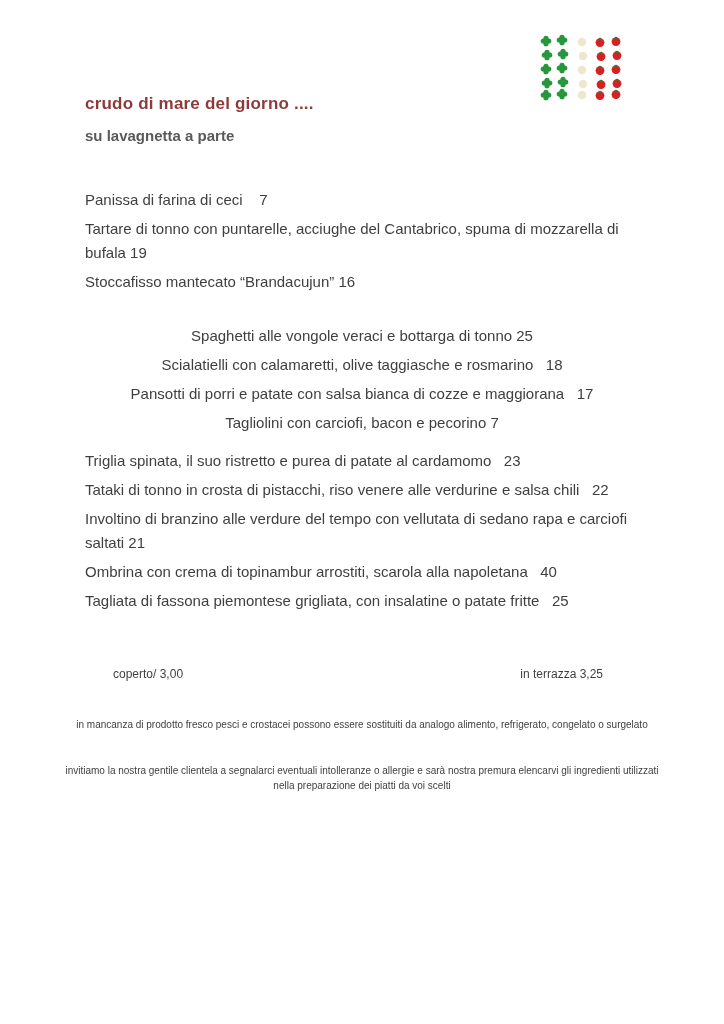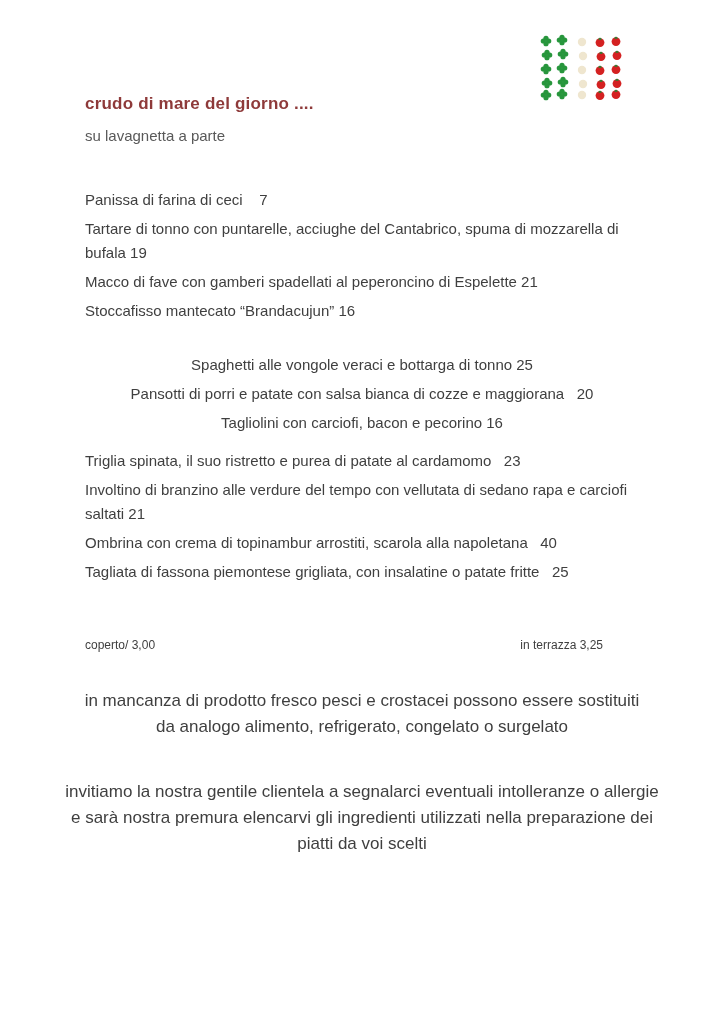--- a/index.html
+++ b/index.html
@@ -19,49 +19,51 @@
     margin: 94px 0 0 0;
     font-size: 17px;
     font-weight: 700;
     letter-spacing: 0.2px;
     color: #8e3a3a;
   }
   .subtitle {
     margin: 13px 0 0 0;
     font-size: 15px;
     color: #595959;
+    font-weight: bold;
   }
   .items { margin-top: 44px; }
   .item {
     margin: 0 0 5px 0;
     font-size: 15px;
     line-height: 1.6;
     white-space: pre-wrap;
     color: #3f3f3f;
   }
   .primi { margin-top: 30px; text-align: center; }
   .secondi { margin-top: 14px; }
   .charges {
     display: flex;
     justify-content: space-between;
     align-items: flex-end;
     margin-top: 54px;
     font-size: 12px;
     color: #3f3f3f;
+    margin-left: 28px;
   }
   .charges .terrace { padding-right: 36px; }
   .note {
     margin: 36px auto 0 auto;
     text-align: center;
-    font-size: 17px;
+    font-size: 10px;
     line-height: 1.55;
     color: #3f3f3f;
   }
   .note-1 { max-width: 574px; }
-  .note-2 { max-width: 600px; margin-top: 38px; }
+  .note-2 { max-width: 600px; margin-top: 30px; }
   .flag-art {
     position: absolute;
     top: 33px;
     right: 82px;
     width: 88px;
     height: 68px;
   }
 </style>
 </head>
 <body>
@@ -115,32 +117,33 @@
   </svg>
 
   <div class="content">
 
     <h1 class="title">crudo di mare del giorno ....</h1>
     <div class="subtitle">su lavagnetta a parte</div>
 
     <div class="items antipasti">
       <p class="item">Panissa di farina di ceci    7</p>
       <p class="item">Tartare di tonno con puntarelle, acciughe del Cantabrico, spuma di mozzarella di bufala 19</p>
-      <p class="item">Macco di fave con gamberi spadellati al peperoncino di Espelette 21</p>
       <p class="item">Stoccafisso mantecato “Brandacujun” 16</p>
     </div>
 
     <div class="items primi">
       <p class="item">Spaghetti alle vongole veraci e bottarga di tonno 25</p>
-      <p class="item">Pansotti di porri e patate con salsa bianca di cozze e maggiorana   20</p>
-      <p class="item">Tagliolini con carciofi, bacon e pecorino 16</p>
+      <p class="item">Scialatielli con calamaretti, olive taggiasche e rosmarino   18</p>
+      <p class="item">Pansotti di porri e patate con salsa bianca di cozze e maggiorana   17</p>
+      <p class="item">Tagliolini con carciofi, bacon e pecorino 7</p>
     </div>
 
     <div class="items secondi">
       <p class="item">Triglia spinata, il suo ristretto e purea di patate al cardamomo   23</p>
+      <p class="item">Tataki di tonno in crosta di pistacchi, riso venere alle verdurine e salsa chili   22</p>
       <p class="item">Involtino di branzino alle verdure del tempo con vellutata di sedano rapa e carciofi saltati 21</p>
       <p class="item">Ombrina con crema di topinambur arrostiti, scarola alla napoletana   40</p>
       <p class="item">Tagliata di fassona piemontese grigliata, con insalatine o patate fritte   25</p>
     </div>
 
     <div class="charges">
       <span>coperto/ 3,00</span>
       <span class="terrace">in terrazza 3,25</span>
     </div>
 

